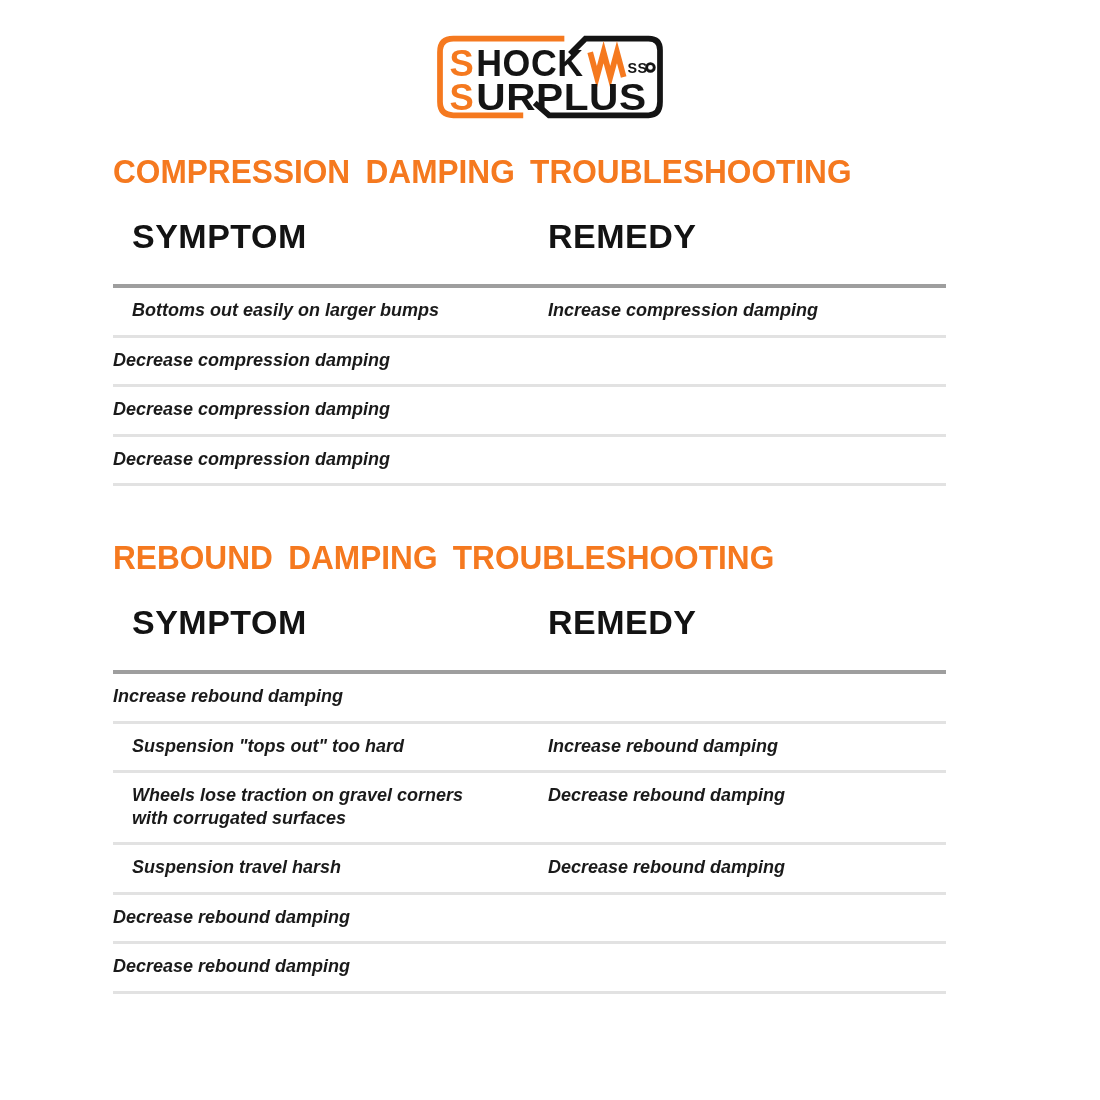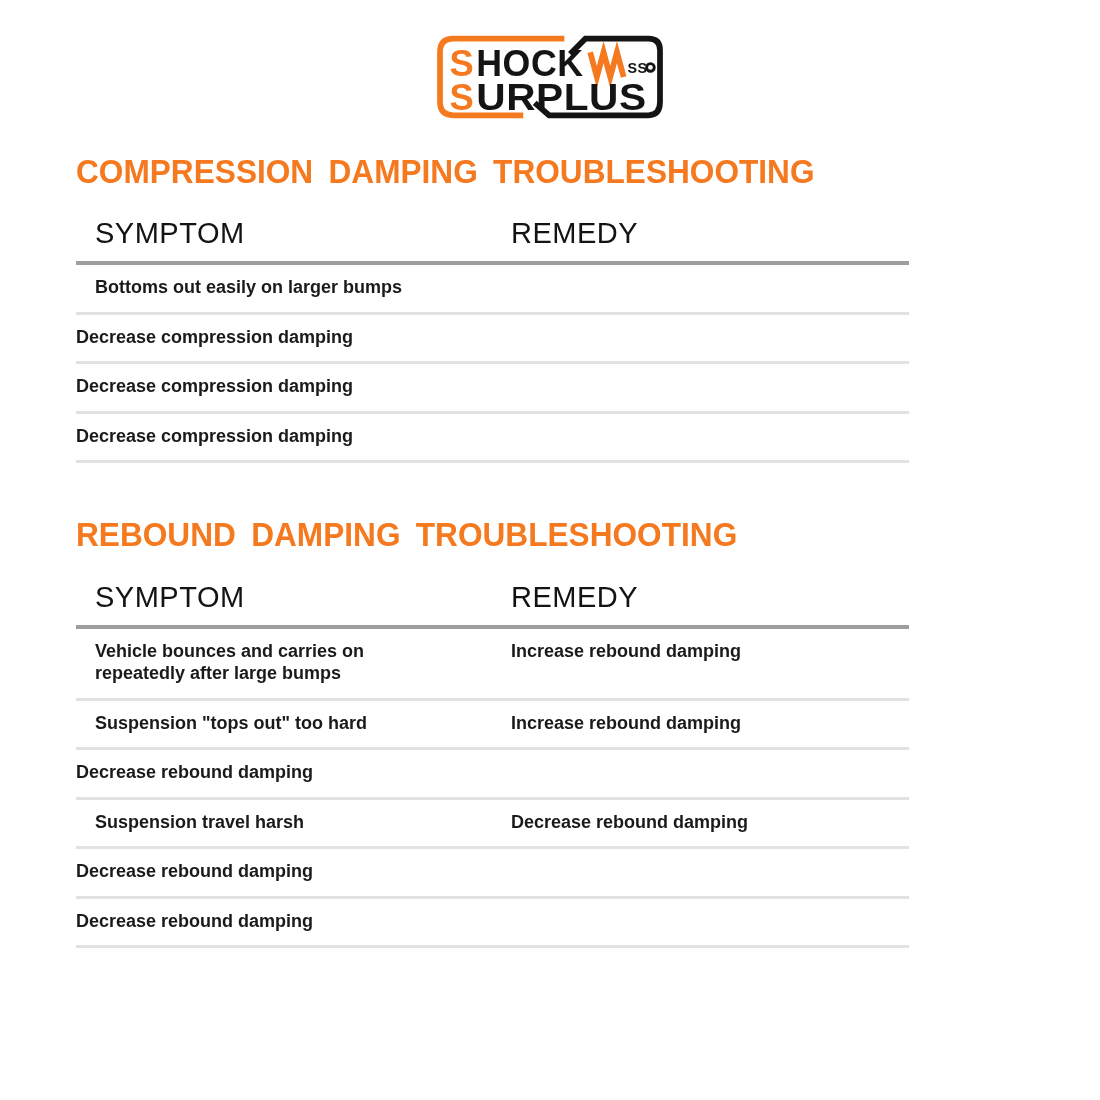--- a/index.html
+++ b/index.html
@@ -24,49 +24,49 @@
   .frame-black{fill:none;stroke:#141414;stroke-width:6;}
   .coil{fill:none;stroke:var(--orange);stroke-width:6;stroke-linejoin:miter;}
   .eyelet{fill:none;stroke:#141414;stroke-width:3;}
   .logo text{font-family:"Liberation Sans",sans-serif;font-weight:bold;}
   .t-orange{fill:var(--orange);}
   .t-black{fill:#141414;}
   .big{font-size:38px;letter-spacing:0.5px;}
   .small{font-size:15px;letter-spacing:0.5px;}
 
   
-  .content{margin-left:76px;width:833px;}
+  .content{margin-left:113px;width:833px;}
   .section-title{
     color:var(--orange);
     font-size:34px;
     font-weight:bold;
     line-height:1.12;
     letter-spacing:0px;
     word-spacing:7px;
     white-space:nowrap;
     transform:scaleX(0.93);
     transform-origin:left center;
   }
   .section-compression .section-title{margin-top:31px;}
   .section-rebound .section-title{margin-top:52px;}
 
   .col-headers{
     display:grid;
     grid-template-columns:435px 1fr;
     margin-top:27px;
-    padding-bottom:11px;
-    font-size:29px;
-    font-weight:normal;
+    padding-bottom:28px;
+    font-size:34px;
+    font-weight:bold;
     letter-spacing:0.5px;
     color:var(--ink);
     line-height:1.15;
   }
   .col-headers .h-symptom{padding-left:19px;}
 
-  .rows{border-top:4px solid var(--rule-dark);}
+  .rows{border-top:4px solid var(--rule-dark);font-style:italic;}
   .row{
     display:grid;
     grid-template-columns:435px 1fr;
     padding:11px 0 13px 0;
     border-bottom:3px solid var(--rule-light);
     font-size:18px;
     font-weight:bold;
     color:var(--body-ink);
     line-height:1.25;
   }
@@ -94,20 +94,21 @@
 
     <section class="section-compression">
       <h1 class="section-title">COMPRESSION DAMPING TROUBLESHOOTING</h1>
       <div class="col-headers">
         <div class="h-symptom">SYMPTOM</div>
         <div class="h-remedy">REMEDY</div>
       </div>
       <div class="rows">
   <div class="row">
     <div class="symptom">Bottoms out easily on larger bumps</div>
+    <div class="remedy">Increase compression damping</div>
   </div>
 
   <div class="row">
     <div class="remedy">Decrease compression damping</div>
   </div>
 
   <div class="row">
     <div class="remedy">Decrease compression damping</div>
   </div>
 
@@ -118,30 +119,30 @@
     </section>
 
     <section class="section-rebound">
       <h1 class="section-title">REBOUND DAMPING TROUBLESHOOTING</h1>
       <div class="col-headers">
         <div class="h-symptom">SYMPTOM</div>
         <div class="h-remedy">REMEDY</div>
       </div>
       <div class="rows">
   <div class="row">
-    <div class="symptom">Vehicle bounces and carries on repeatedly after large bumps</div>
     <div class="remedy">Increase rebound damping</div>
   </div>
 
   <div class="row">
     <div class="symptom">Suspension "tops out" too hard</div>
     <div class="remedy">Increase rebound damping</div>
   </div>
 
   <div class="row">
+    <div class="symptom">Wheels lose traction on gravel corners with corrugated surfaces</div>
     <div class="remedy">Decrease rebound damping</div>
   </div>
 
   <div class="row">
     <div class="symptom">Suspension travel harsh</div>
     <div class="remedy">Decrease rebound damping</div>
   </div>
 
   <div class="row">
     <div class="remedy">Decrease rebound damping</div>

